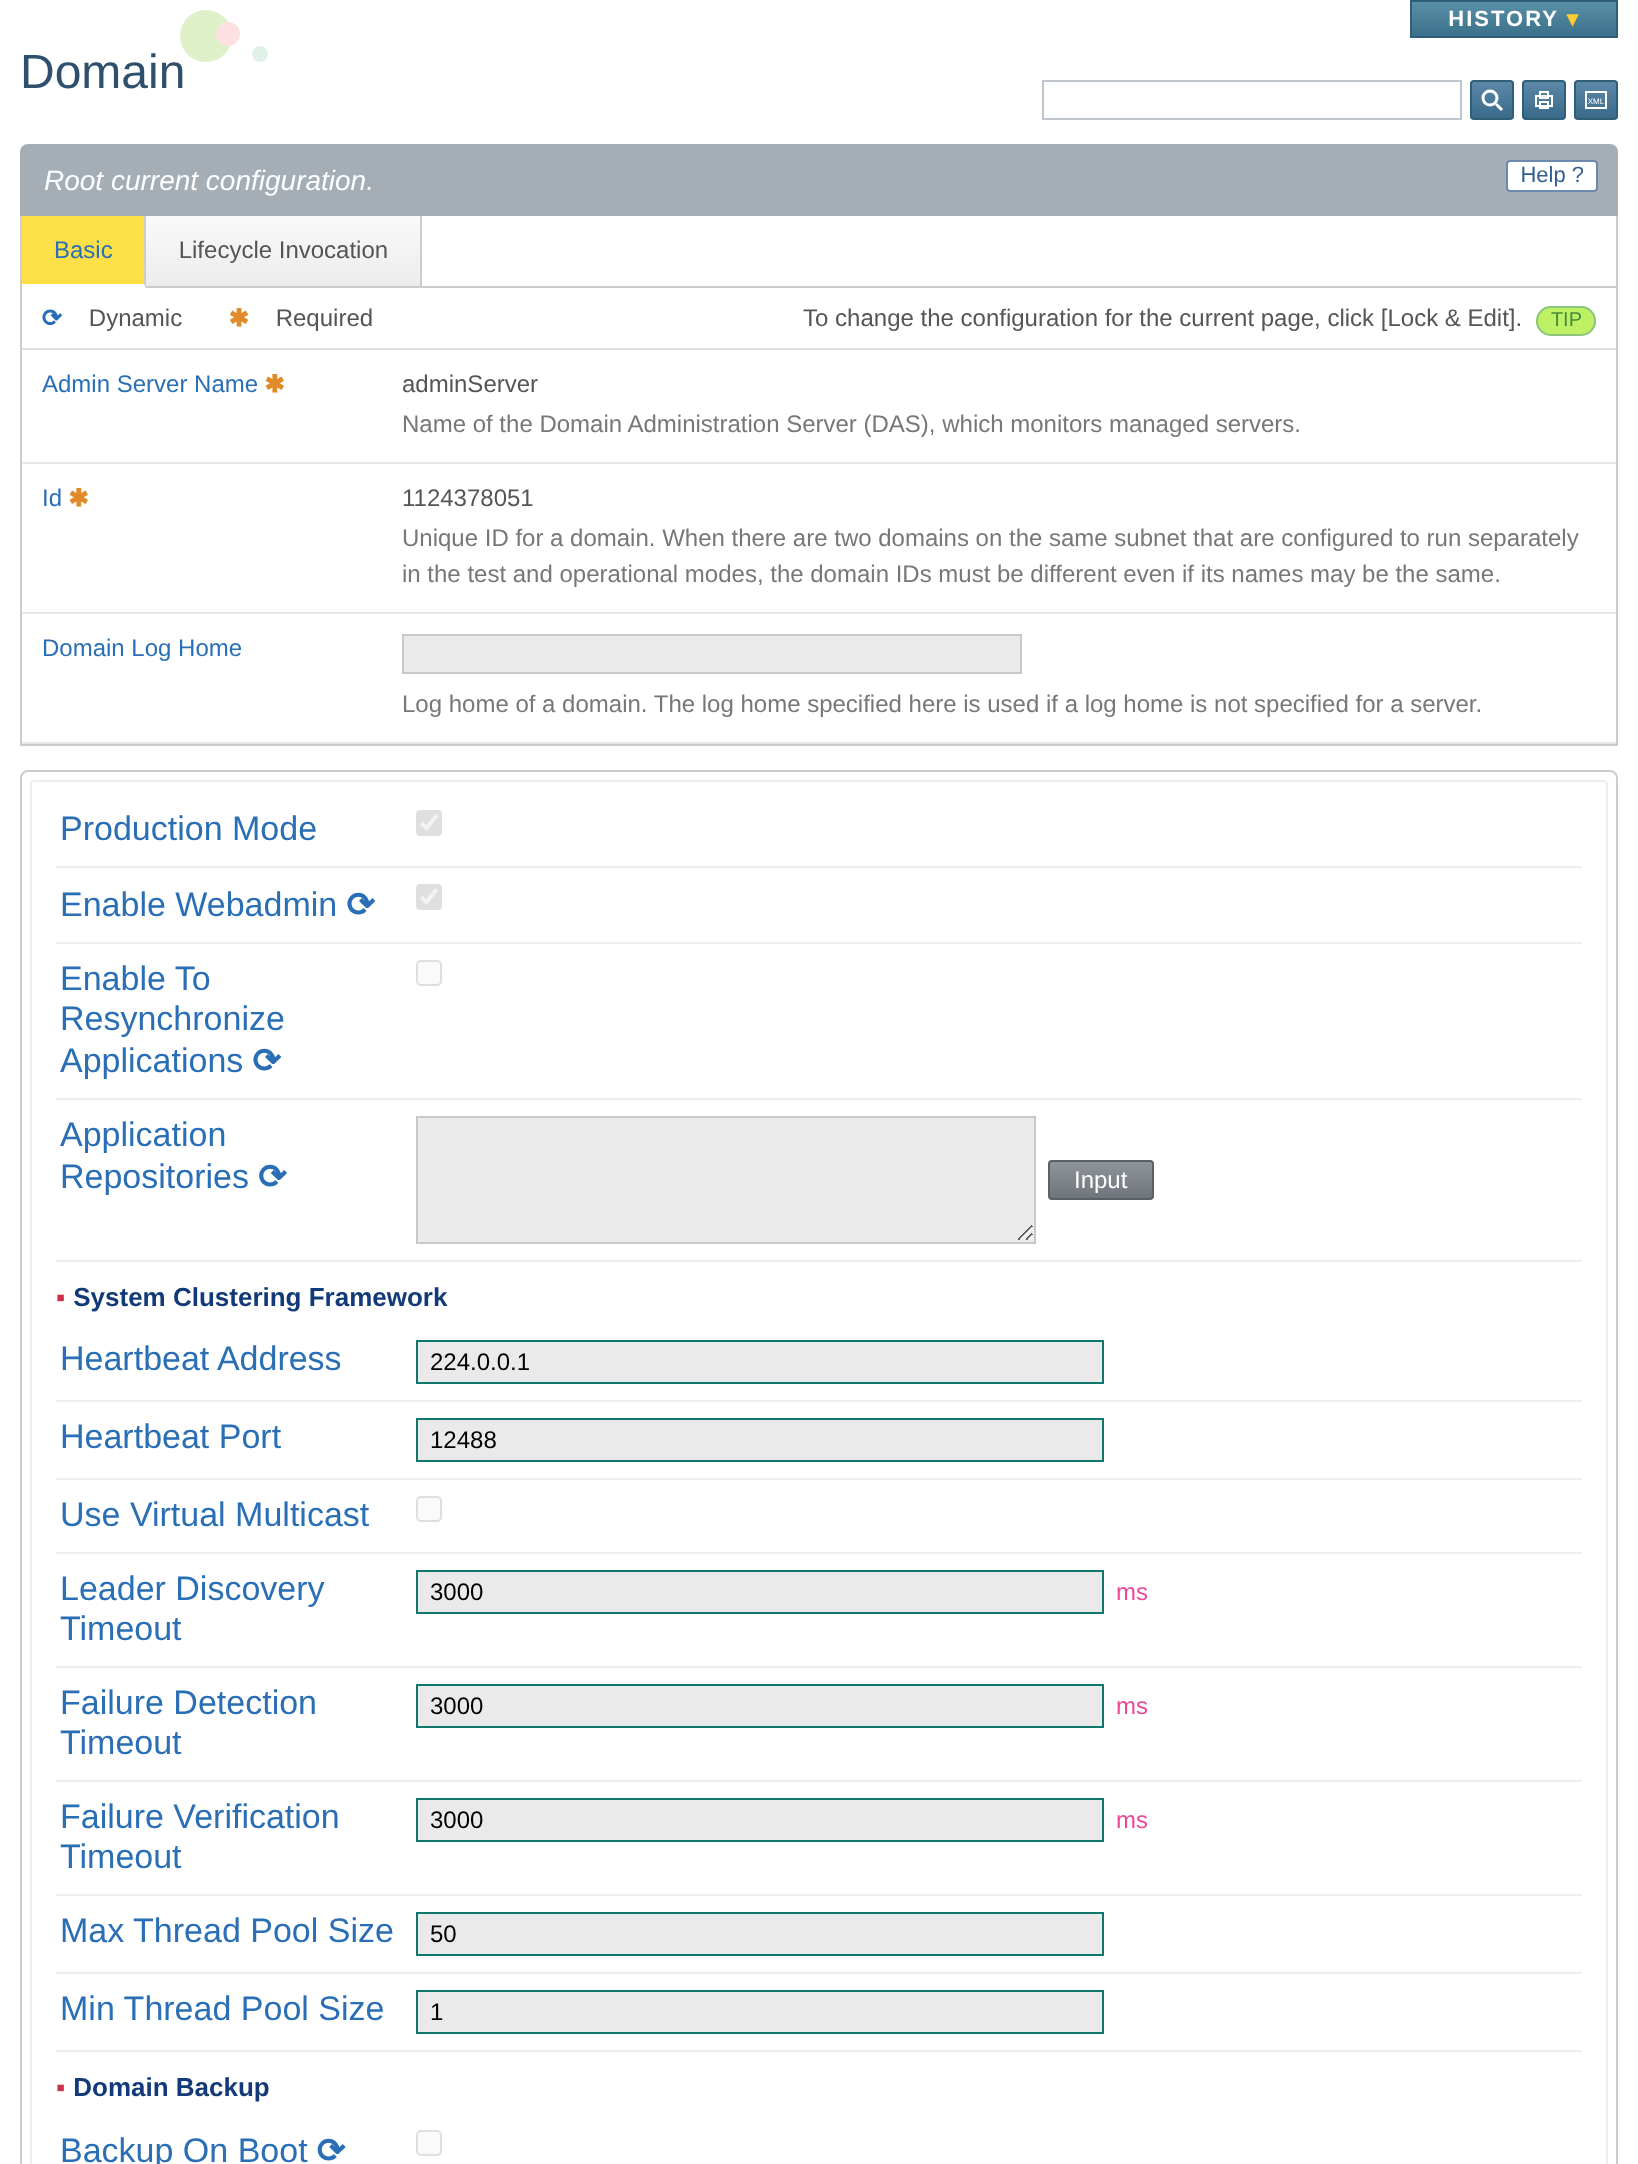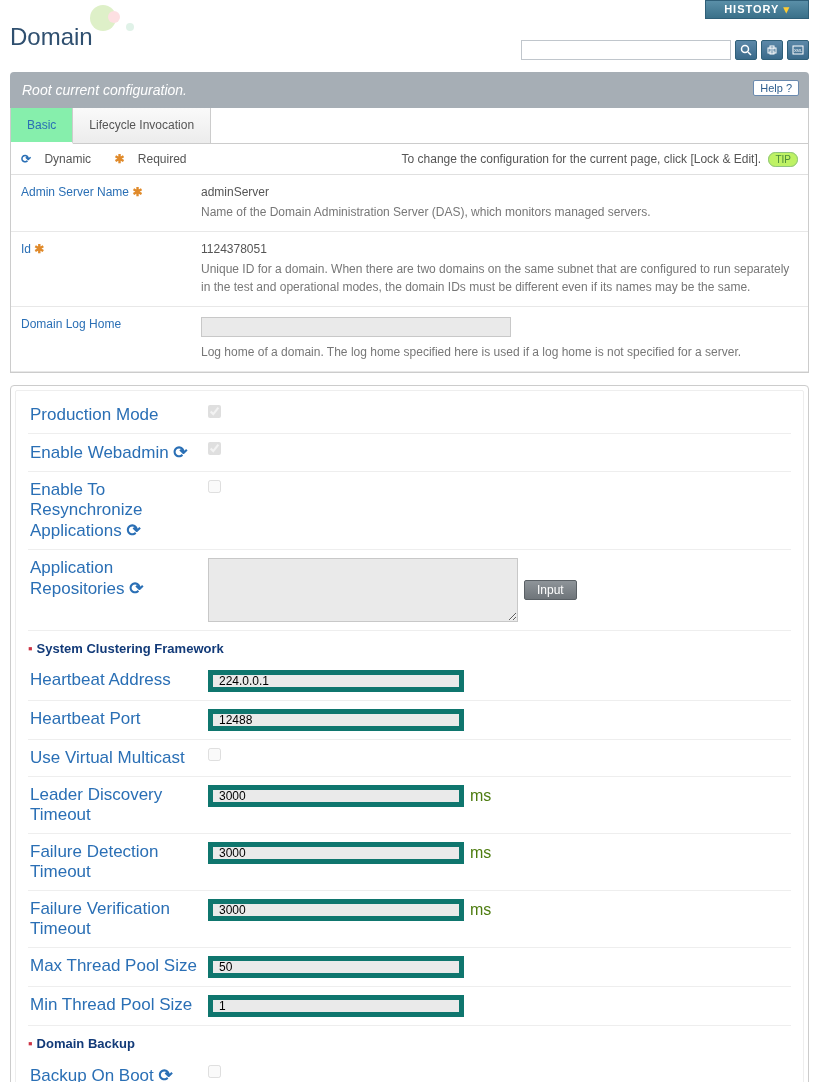--- a/index.html
+++ b/index.html
@@ -14,21 +14,21 @@
   .c2 { width: 12px; height: 12px; background: #fde0e2; margin-left:-8px; margin-bottom:8px;}
   .c3 { width: 8px; height: 8px; background: #e0f2e8; margin-left:6px;}
   .search-row { position: absolute; top: 40px; right: 10px; display: flex; gap: 4px; }
   .search-row input { width: 210px; height: 20px; border: 1px solid #c0c6cc; padding: 2px 4px; }
   .icon-btn { width: 22px; height: 20px; background: linear-gradient(#5c88a8,#3a6a8a); border: 1px solid #2f5f78; color:#fff; display:flex; align-items:center; justify-content:center; cursor:pointer; border-radius:2px;}
   .banner { background: #a6aeb5; margin: 12px 10px 0; padding: 10px 12px; color: #fff; font-style: italic; font-size: 14px; border-radius: 4px 4px 0 0; position: relative; }
   .help-btn { position: absolute; right: 10px; top: 8px; background: #fff; color: #2f5f8f; border: 1px solid #6a8aaf; padding: 1px 6px; font-size: 11px; font-style: normal; cursor:pointer; border-radius:2px;}
   .tabs-wrap { border: 1px solid #ccc; border-top:none; margin: 0 10px; background:#fff; }
   .tabs { display: flex; border-bottom: 1px solid #ccc; }
   .tab { padding: 10px 16px; border-right: 1px solid #ccc; cursor: pointer; font-size: 12px; }
-  .tab.active { color: #2a6fb5; border-bottom: 2px solid #fff; margin-bottom:-1px; background:#86efac;}
+  .tab.active { color: #2a6fb5; border-bottom: 2px solid #fff; margin-bottom:-1px; background:#fde047;}
   .tab:not(.active) { background: linear-gradient(#fafafa,#ececec); color: #555; border-top:none;}
   .legend-row { display:flex; justify-content: space-between; padding: 8px 10px; font-size: 12px;}
   .legend-left span { margin-right: 10px; }
   .dyn-icon { color:#2a6fb5; font-weight:bold; }
   .req-icon { color:#e08a2a; font-weight:bold; }
   .legend-right { color:#555;}
   .tip-badge { background:#bef264; border:1px solid #8fc480; color:#4a8a3a; padding:1px 6px; border-radius:8px; font-size:10px; margin-left:4px;}
   .form-area { border-top:1px solid #e0e0e0; }
   .form-row { display:flex; border-bottom:1px solid #e8e8e8; padding: 10px 0; }
   .form-label { width: 190px; padding: 0 10px; color:#2a6fb5; font-size:12px; }
@@ -39,23 +39,23 @@
   .adv-panel { border:1px solid #ccc; margin: 12px 10px 10px; border-radius:4px; }
   .adv-head { background: repeating-linear-gradient(45deg,#e8ecef,#e8ecef 2px,#dde2e6 2px,#dde2e6 4px); padding:8px 12px; display:flex; justify-content:space-between; align-items:center;}
   .adv-head-title .arr { color:#e08a2a; font-weight:bold;}
   .adv-head-title .adv { color:#2aa5a0; font-style:italic; font-weight:bold;}
   .adv-head-title .opt { color:#333; font-weight:bold;}
   .open-all { color:#2a6fb5; text-decoration:underline; cursor:pointer; font-size:12px;}
   .adv-body { padding: 6px 12px 16px; background:#fff; margin:4px; border:1px solid #eee; border-radius:2px;}
   .arow { display:flex; align-items:flex-start; border-bottom:1px solid #eee; padding:8px 0;}
   .alabel { width: 180px; color:#2a6fb5; font-size:17px; padding-left:2px;}
   .aval { flex:1; display:flex; align-items:center; gap:6px;}
-  .aval input[type="text"] { width:256px; height:22px; border:5px solid #0f766e; background:#eaeaea; padding:2px 6px; font-size:12px;}
+  .aval input[type="text"] { width:344px; height:22px; border:1px solid #0f766e; background:#eaeaea; padding:2px 6px; font-size:12px;}
   .aval textarea { width:310px; height:64px; border:1px solid #c8c8c8; background:#eaeaea; padding:4px 6px; font-size:12px; resize:both;}
-  .unit { color:#4d7c0f; font-size:16px;}
+  .unit { color:#ec4899; font-size:12px;}
   .btn-input { background: linear-gradient(#8e9499,#6f757a); color:#fff; border:1px solid #5a6065; padding:2px 12px; font-size:12px; cursor:pointer; border-radius:2px;}
   .section-h { color:#123a78; font-weight:bold; padding:10px 0 6px; font-size:13px;}
   .section-h .sq { color:#cc3344; margin-right:4px;}
   input[type="checkbox"] { width:13px; height:13px;}
   input[type="checkbox"]:disabled { opacity:0.7;}
   .sync-icon { color:#2a6fb5; font-weight:bold; display:inline-block;}
 </style>
 </head>
 <body>
 

